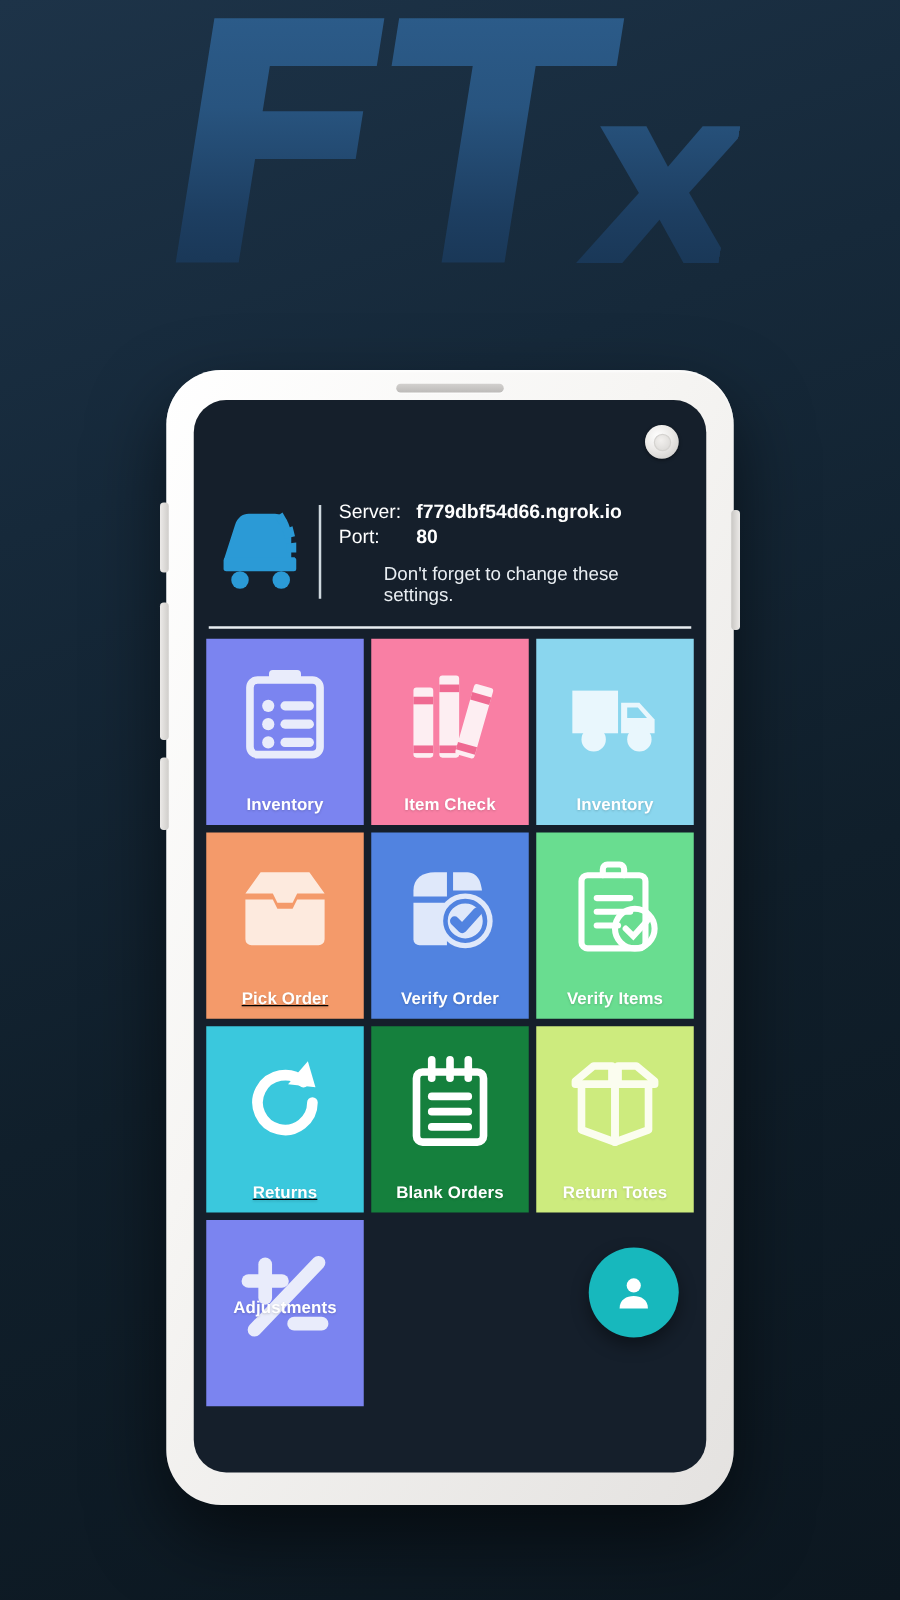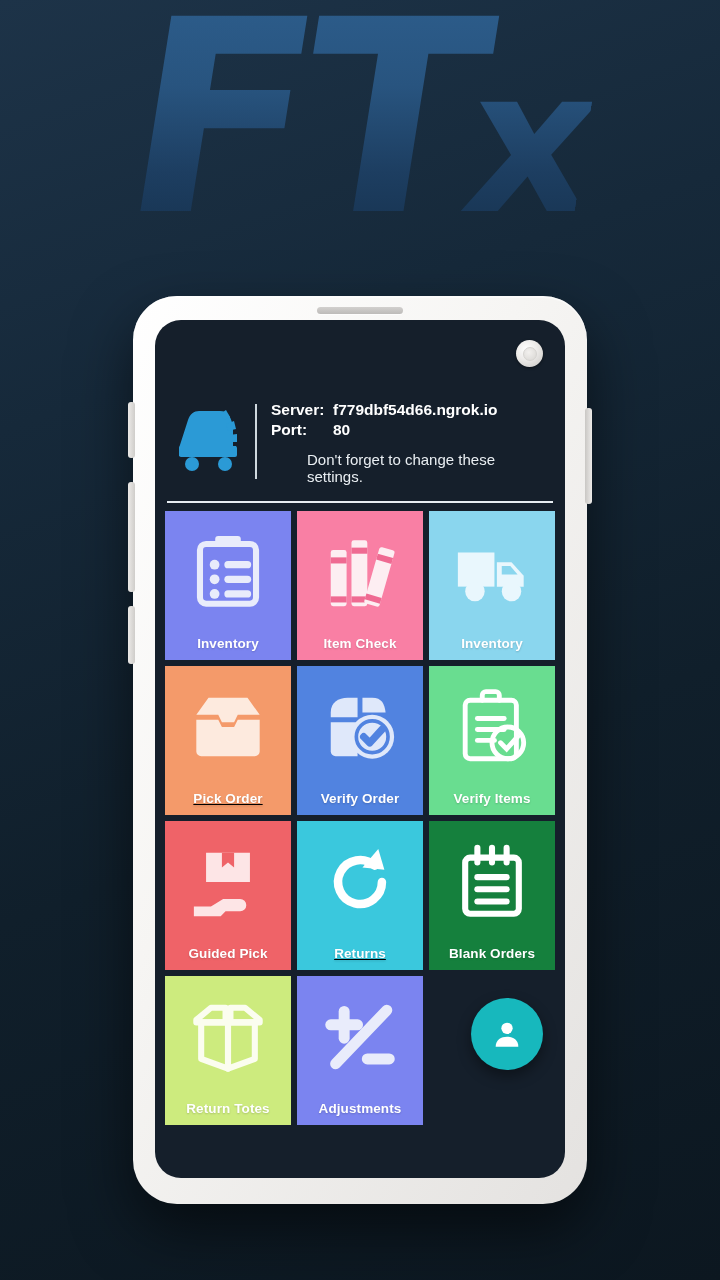--- a/index.html
+++ b/index.html
@@ -91,21 +91,21 @@
   .header {
     display:flex;
     align-items:center;
     padding:78px 14px 0 14px;
   }
   .logo-box { width:82px; flex:0 0 82px; display:flex; justify-content:center; }
   .logo-box svg { width:74px; height:66px; display:block; }
   .vrule { width:2px; align-self:stretch; background:#cfd8de; margin:6px 14px 6px 4px; }
   .info { flex:1; padding-top:2px; }
   .info-row { display:flex; font-size:15.5px; color:#ffffff; line-height:1.32; }
-  .info-row .k { font-weight:bold; width:62px; flex:0 0 62px; }
+  .info-row .k { font-weight:normal; width:62px; flex:0 0 62px; }
   .info-row .v { font-weight:bold; }
   .note { font-size:15px; color:#e9eef2; margin-top:10px; padding-left:36px; }
   .divider {
     height:2px;
     background:#e7edf1;
     margin:16px 12px 0 12px;
   }
 
   
   .grid {
@@ -294,32 +294,20 @@
                 <path d="M20 34 h22"></path>
                 <path d="M20 43 h14"></path>
             <circle cx="45" cy="45" r="13" stroke-width="4"></circle>
             <path d="M39 45 l5 5 l9 -10"></path>
           </g>
             </svg>
         </div>
         <div class="label">Verify Items</div>
       </div>
 
-      <div class="tile" style="background: rgb(239, 99, 104);">
-        <div class="art">
-          <svg viewBox="0 0 64 64">
-              <g fill="#fde5e6">
-            <path d="M14 8 h36 v24 H14 Z"></path>
-            <path d="M27 8 h10 v12 l-5 -4 l-5 4 Z" fill="#ef6368"></path>
-            <path d="M4 52 h14 l10 -6 h14 a5 5 0 0 1 0 10 H30 l-4 4 H4 Z"></path>
-          </g>
-            </svg>
-        </div>
-        <div class="label">Guided Pick</div>
-      </div>
 
       <div class="tile" style="background: rgb(58, 200, 221); text-decoration: underline;">
         <div class="art">
           <svg viewBox="0 0 64 64">
             <path d="M50 32 a18 18 0 1 1 -6 -13.4" fill="none" stroke="#ffffff" stroke-width="7" stroke-linecap="round"></path>
             <path d="M47 5 l5 17 l-18 -2 Z" fill="#ffffff"></path>
           </svg>
         </div>
         <div class="label">Returns</div>
       </div>
@@ -348,21 +336,21 @@
               <path d="M6 18 L18 8 h12 v12 H6 Z"></path>
               <path d="M58 18 L46 8 H34 v12 h24 Z"></path>
               <path d="M10 20 v30 l22 8 V20 Z"></path>
               <path d="M54 20 v30 l-22 8 V20 Z"></path>
             </g>
           </svg>
         </div>
         <div class="label">Return Totes</div>
       </div>
 
-      <div class="tile" style="background: rgb(123, 132, 240);">
+      <div class="tile" style="background: rgb(123, 132, 240); justify-content: center;">
         <div class="art">
           <svg viewBox="0 0 64 64">
               <g stroke="#e9ecfb" stroke-width="9" stroke-linecap="round">
             <path d="M8 22 h22"></path>
                 <path d="M19 11 v22"></path>
             <path d="M54 10 L12 54"></path>
             <path d="M38 50 h18"></path>
           </g>
             </svg>
         </div>

